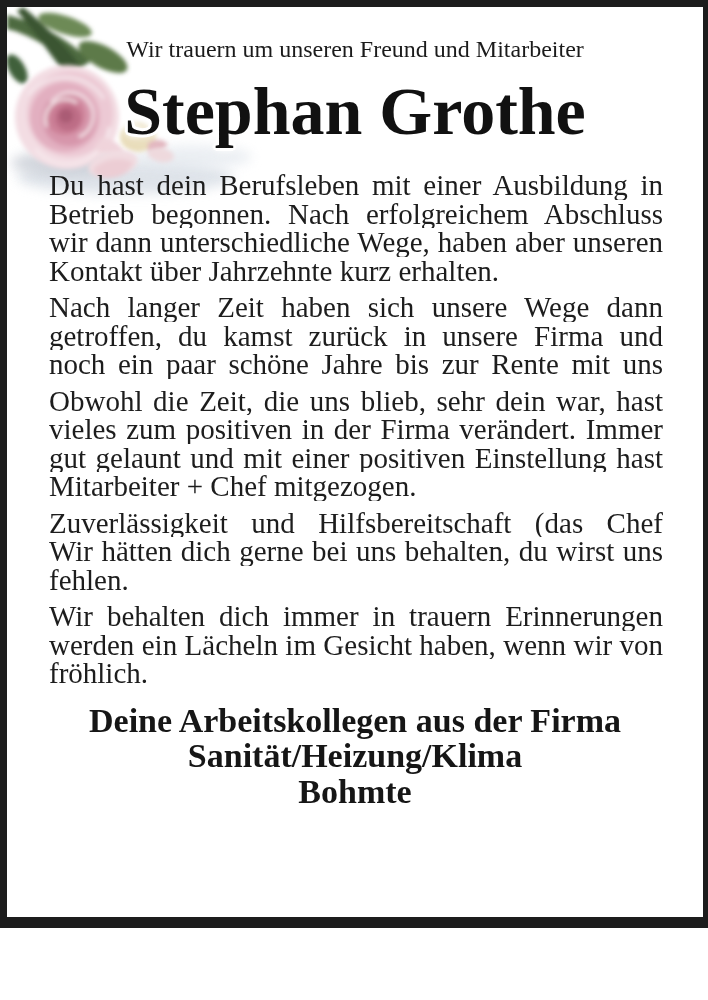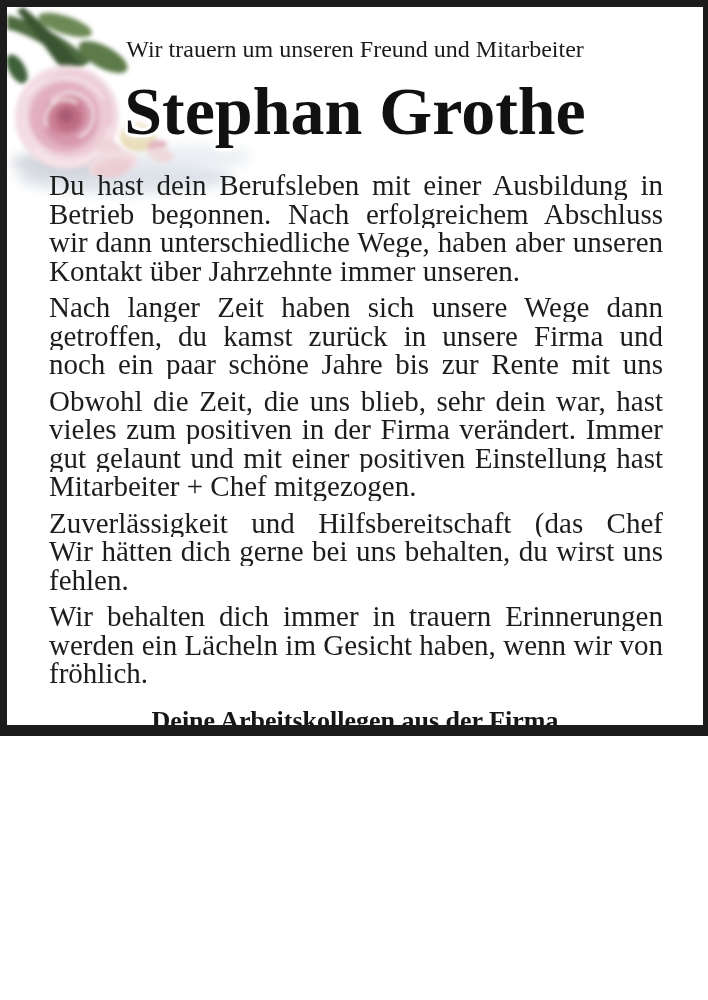--- a/index.html
+++ b/index.html
@@ -1,21 +1,21 @@
 <!DOCTYPE html>
 <html lang="de"><head>
 <meta charset="utf-8">
 <title>Traueranzeige</title>
 <style>
   html, body { margin: 0; padding: 0; background: #ffffff; }
 
   .page {
     position: relative;
     width: 708px;
-    height: 736px;
+    height: 928px;
     box-sizing: border-box;
     border-style: solid;
     border-color: #1c1c1c;
     border-width: 7px 5px 11px 7px;
     background: #ffffff;
     font-family: "Liberation Serif", "DejaVu Serif", serif;
     color: #1d1d1d;
     overflow: hidden;
   }
 
@@ -68,21 +68,21 @@
     white-space: normal;
     height: 28.5px;
     overflow: hidden;
   }
   .line.last { text-align-last: left; }
 
   .signature {
     margin-top: 15px;
     text-align: center;
     font-weight: 700;
-    font-size: 26px;
+    font-size: 34px;
     line-height: 35.5px;
     color: #161616;
   }
 </style>
 </head>
 <body>
 
 <div class="page">
 
   <svg class="rose-art" width="255" height="205" viewBox="0 0 255 205" aria-hidden="true">
@@ -143,21 +143,21 @@
 
     <div class="intro">Wir trauern um unseren Freund und Mitarbeiter</div>
 
     <div class="title">Stephan Grothe</div>
 
     <div class="body-text">
         <div class="paragraph">
           <div class="line">Du hast dein Berufsleben mit einer Ausbildung in unserem</div>
           <div class="line">Betrieb begonnen. Nach erfolgreichem Abschluss gingen</div>
           <div class="line">wir dann unterschiedliche Wege, haben aber unseren guten</div>
-          <div class="line last">Kontakt über Jahrzehnte immer unseren.</div>
+          <div class="line last">Kontakt über Jahrzehnte kurz erhalten.</div>
         </div>
         <div class="paragraph">
           <div class="line">Nach langer Zeit haben sich unsere Wege dann wieder-</div>
           <div class="line">getroffen, du kamst zurück in unsere Firma und wolltest</div>
           <div class="line">noch ein paar schöne Jahre bis zur Rente mit uns zusammen-</div>
         </div>
         <div class="paragraph">
           <div class="line">Obwohl die Zeit, die uns blieb, sehr dein war, hast Du</div>
           <div class="line">vieles zum positiven in der Firma verändert. Immer fröhlich,</div>
           <div class="line">gut gelaunt und mit einer positiven Einstellung hast du alle</div>

